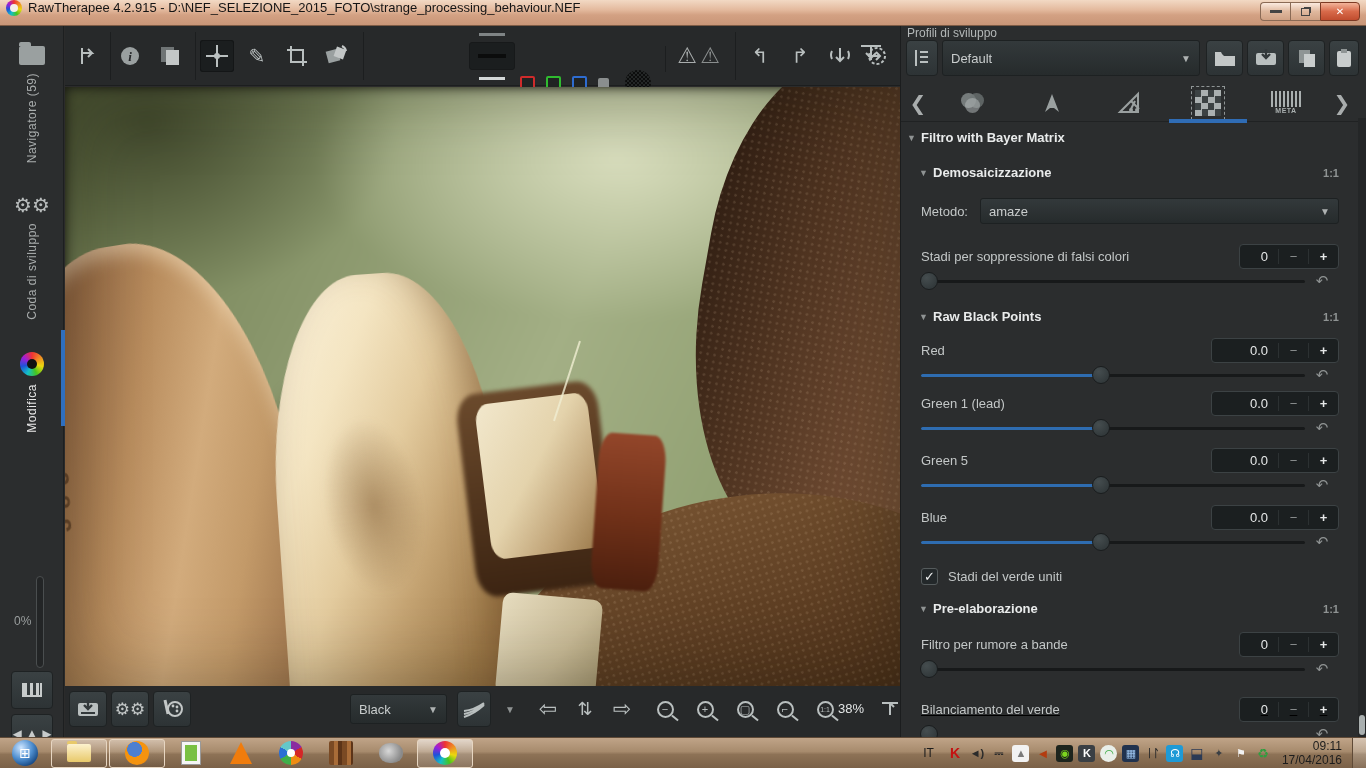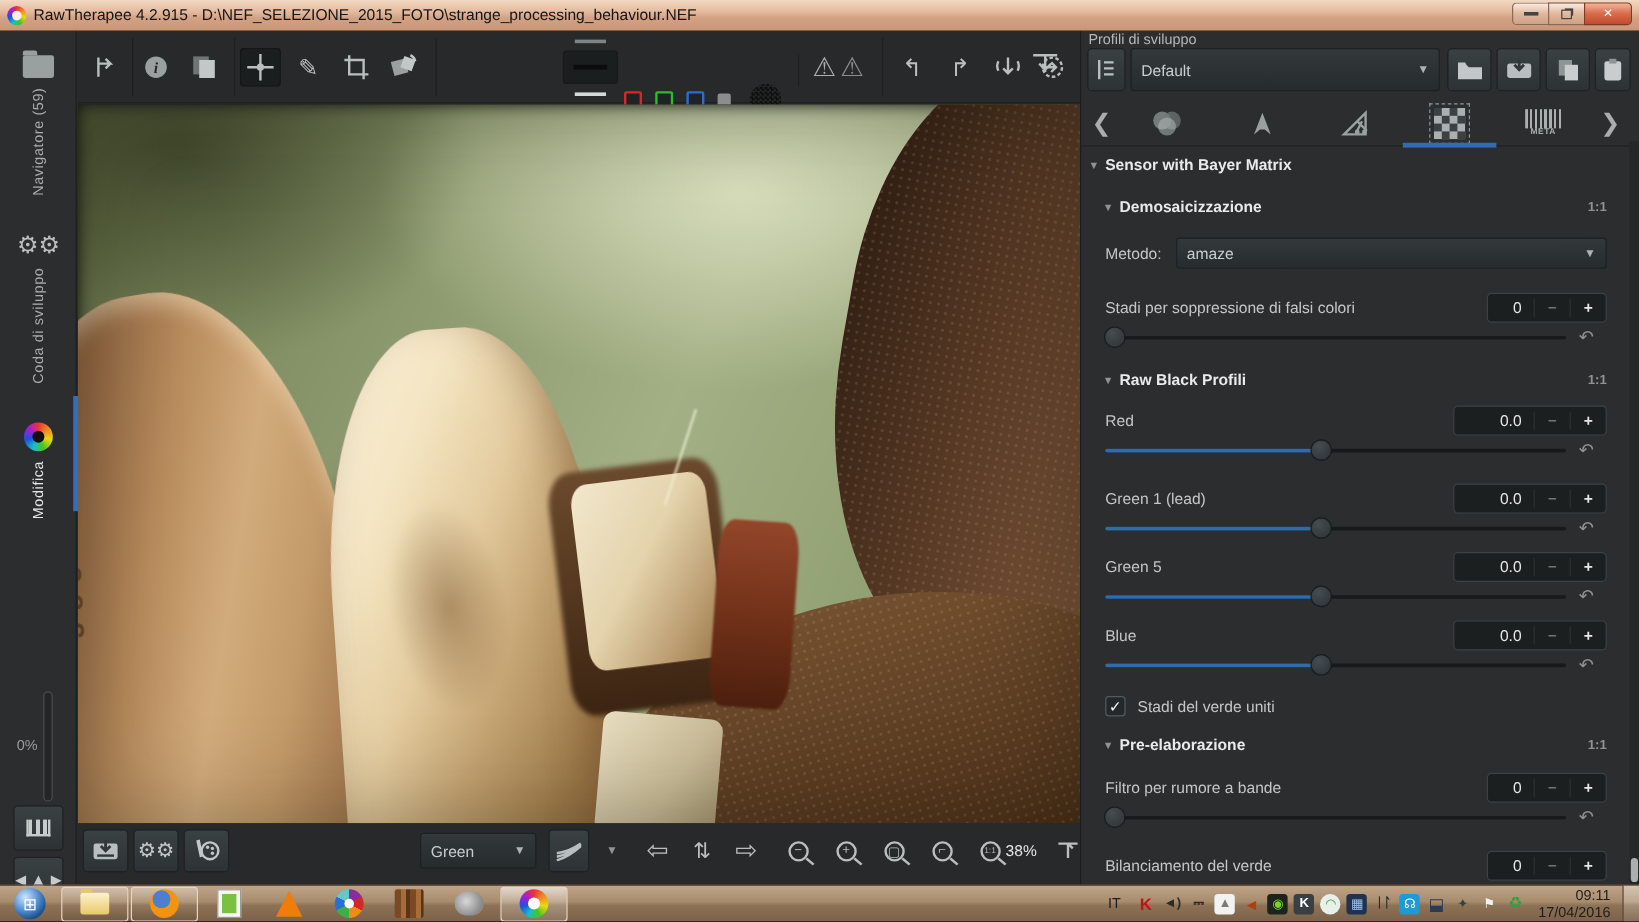--- a/index.html
+++ b/index.html
@@ -3,21 +3,21 @@
 <meta charset="utf-8">
 <style>
   * { margin:0; padding:0; box-sizing:border-box; }
   html,body { width:1366px; height:768px; overflow:hidden; background:#000;
               font-family:"Liberation Sans","DejaVu Sans",sans-serif; }
   #screen { position:relative; width:1366px; height:768px; background:#2b2b2b; }
 
   
   #titlebar { position:absolute; left:0; top:0; width:1366px; height:26px;
     background:linear-gradient(#f2d9c4 0%, #e3b99d 40%, #d3a183 60%, #c99678 100%);
-    border-bottom:1px solid #7d5b45; display:flex; align-items:center; padding:0 6px; }
+    border-bottom:1px solid #7d5b45; display:flex; align-items:flex-start; padding:0 6px; }
   .tb-appicon { width:16px; height:16px; border-radius:50%; margin-right:6px;
     background:conic-gradient(#e33,#ee8b25,#ecd80e,#46c51e,#14c0c7,#1d52d8,#a21dd8,#e33);
     position:relative; }
   .tb-appicon::after{ content:""; position:absolute; inset:4px; border-radius:50%; background:#f5f0ea; }
   #titlebar .title { font-size:13px; color:#151515; white-space:nowrap; }
   .winbtns { position:absolute; right:6px; top:2px; display:flex; }
   .winbtn { width:30px; height:19px; border:1px solid #8a6a55; display:flex; align-items:center;
     justify-content:center; font-size:10px; color:#333; background:linear-gradient(#fbeadf,#dfb89e 50%,#cfa184);
     border-right:none; }
   .winbtn:first-child{ border-radius:4px 0 0 4px; }
@@ -387,21 +387,21 @@
     <div class="b-btn" style="left:88px;">
       <svg width="24" height="22">
           <path d="M5 2 l3 14" stroke="#c3c7c7" stroke-width="3" fill="none"></path>
           <circle cx="15" cy="11" r="7" fill="none" stroke="#c3c7c7" stroke-width="2"></circle>
           <circle cx="13" cy="8" r="1.4" fill="#c3c7c7"></circle>
           <circle cx="17" cy="9" r="1.4" fill="#c3c7c7"></circle>
           <circle cx="17" cy="13" r="1.4" fill="#c3c7c7"></circle>
         </svg>
     </div>
     <div class="combo" id="preview-combo">
-      <span>Green</span>
+      <span>Black</span>
       <span class="arr">▼</span>
     </div>
     <div class="b-btn" style="left:392px; width:34px;">
       <svg class="li" width="24" height="18" stroke-width="1.4">
           <path d="M2 14 q10 -2 20 -10 M2 11 q10 -1 20 -8 M2 17 q10 -3 20 -12"></path>
         </svg>
     </div>
     <div class="b-ico" style="left:428px;">
         <span style="font-size:10px;color:#8f9393;">▼</span>
       </div>
@@ -505,21 +505,21 @@
           <div class="txt">META</div>
         </div>
       </div>
       <div class="tab-chev">❯</div>
     </div>
 
     <div id="tools">
 
       <div class="exp-head">
         <span class="exp-arrow">▼</span>
-        <span class="exp-title">Sensor with Bayer Matrix</span>
+        <span class="exp-title">Filtro with Bayer Matrix</span>
       </div>
 
       <div class="exp-head sub" style="margin-top:20px;">
         <span class="exp-arrow">▼</span>
         <span class="exp-title">Demosaicizzazione</span>
         <span class="badge11">1:1</span>
       </div>
 
       <div class="lblrow" style="margin-top:18px;">
         <span class="lbl">Metodo:</span>
@@ -541,42 +541,42 @@
         <div class="slider">
           <div class="track"></div>
             <div class="fill" style="width:2%;"></div>
             <div class="knob" style="left:2%;"></div>
         </div>
         <div class="reset">↶</div>
       </div>
 
       <div class="exp-head sub" style="margin-top:16px;">
         <span class="exp-arrow">▼</span>
-        <span class="exp-title">Raw Black Profili</span>
+        <span class="exp-title">Raw Black Points</span>
         <span class="badge11">1:1</span>
       </div>
 
       <div class="lblrow" style="margin-top:14px;">
         <span class="lbl">Red</span>
         <div class="spin" style="width:128px;">
           <span class="val">0.0</span>
           <span class="bt minus">−</span>
           <span class="bt plus">+</span>
         </div>
       </div>
       <div class="sliderrow">
         <div class="slider">
           <div class="track"></div>
             <div class="fill" style="width:47%;"></div>
             <div class="knob" style="left:47%;"></div>
         </div>
         <div class="reset">↶</div>
       </div>
 
-      <div class="lblrow" style="margin-top:16px;">
+      <div class="lblrow" style="margin-top:4px;">
         <span class="lbl">Green 1 (lead)</span>
         <div class="spin" style="width:128px;">
           <span class="val">0.0</span>
           <span class="bt minus">−</span>
           <span class="bt plus">+</span>
         </div>
       </div>
       <div class="sliderrow">
         <div class="slider">
           <div class="track"></div>
@@ -641,21 +641,21 @@
       </div>
       <div class="sliderrow">
         <div class="slider">
           <div class="track"></div>
             <div class="fill" style="width:2%;"></div>
             <div class="knob" style="left:2%;"></div>
         </div>
         <div class="reset">↶</div>
       </div>
 
-      <div class="lblrow" style="margin-top:16px;">
+      <div class="lblrow" style="margin-top:16px;text-decoration:underline;">
         <span class="lbl">Bilanciamento del verde</span>
         <div class="spin" style="width:100px;">
           <span class="val">0</span>
           <span class="bt minus">−</span>
           <span class="bt plus">+</span>
         </div>
       </div>
       <div class="sliderrow">
         <div class="slider">
           <div class="knob" style="left:2%;"></div>

